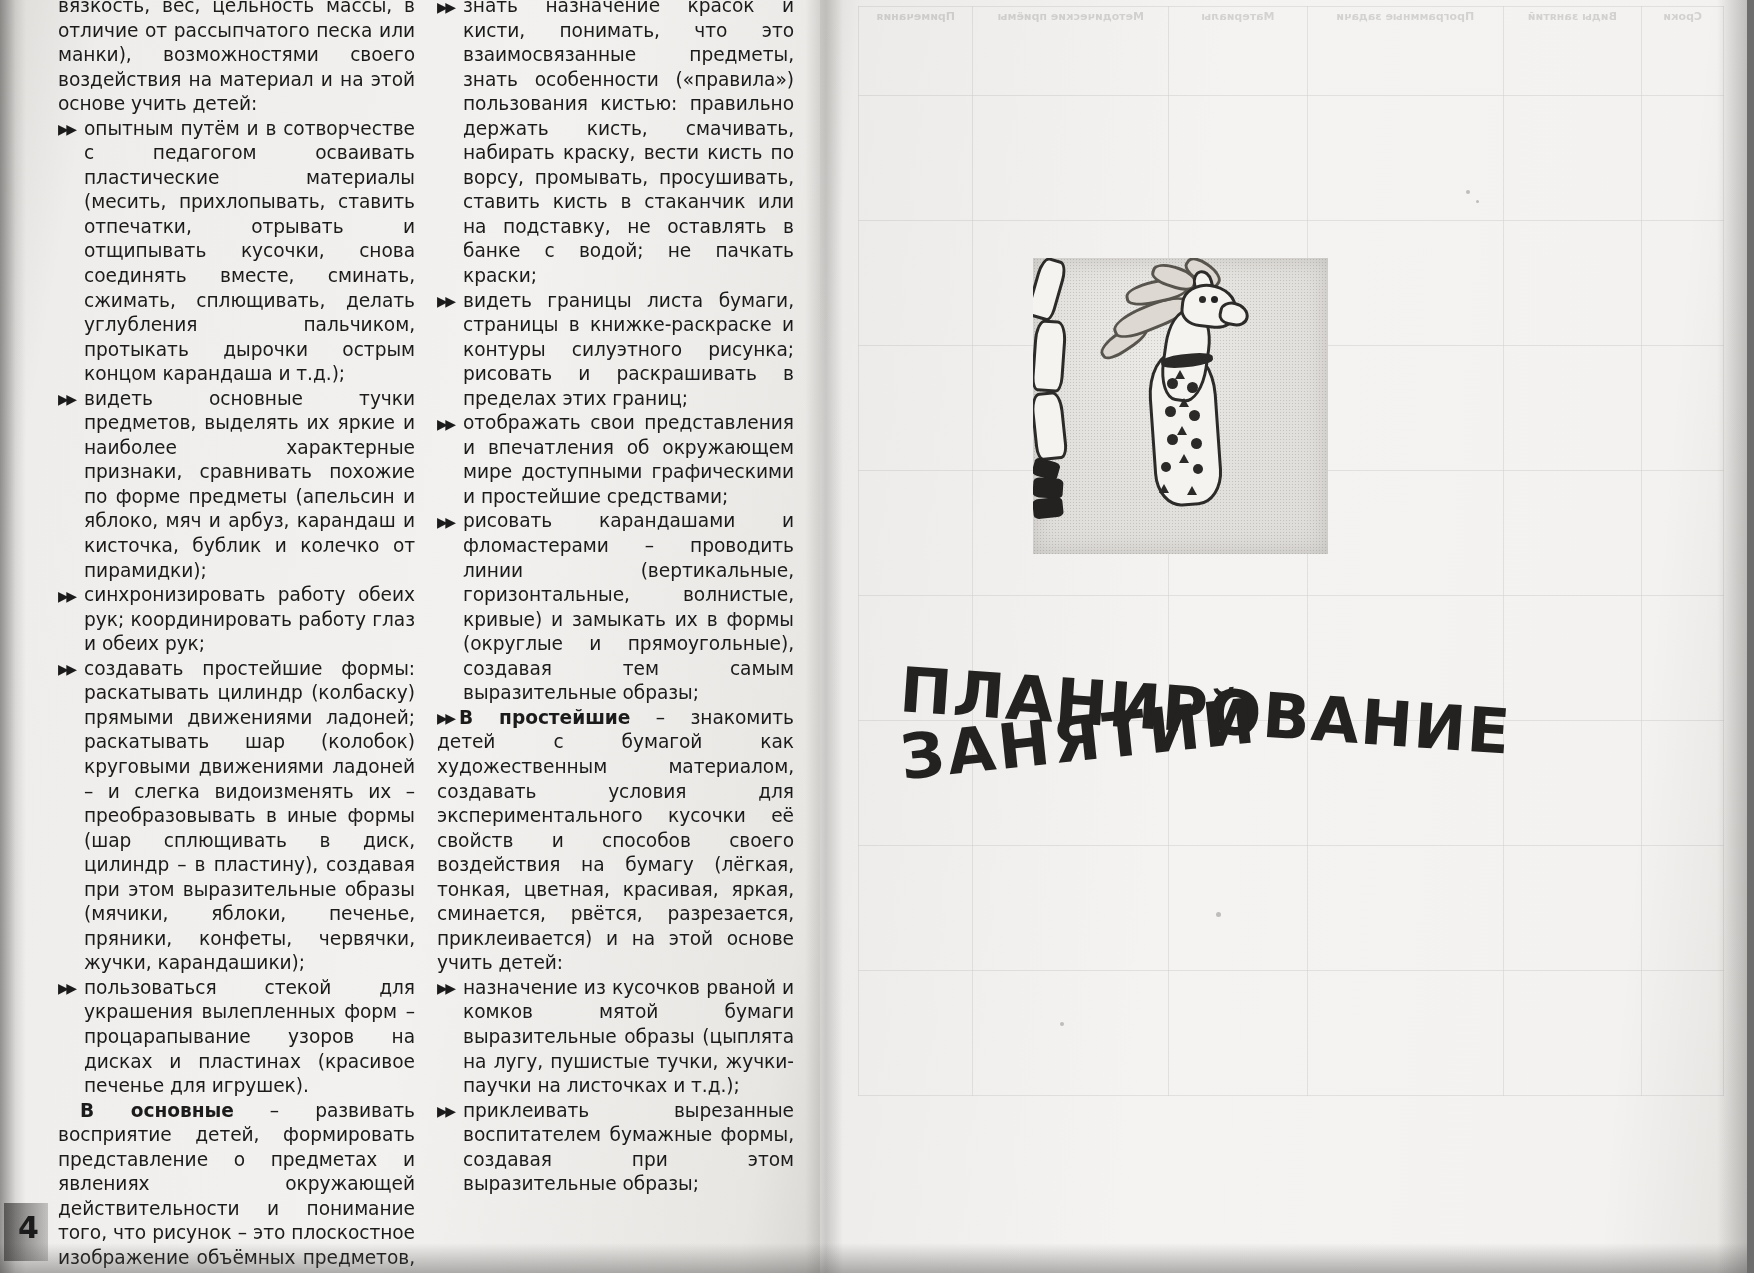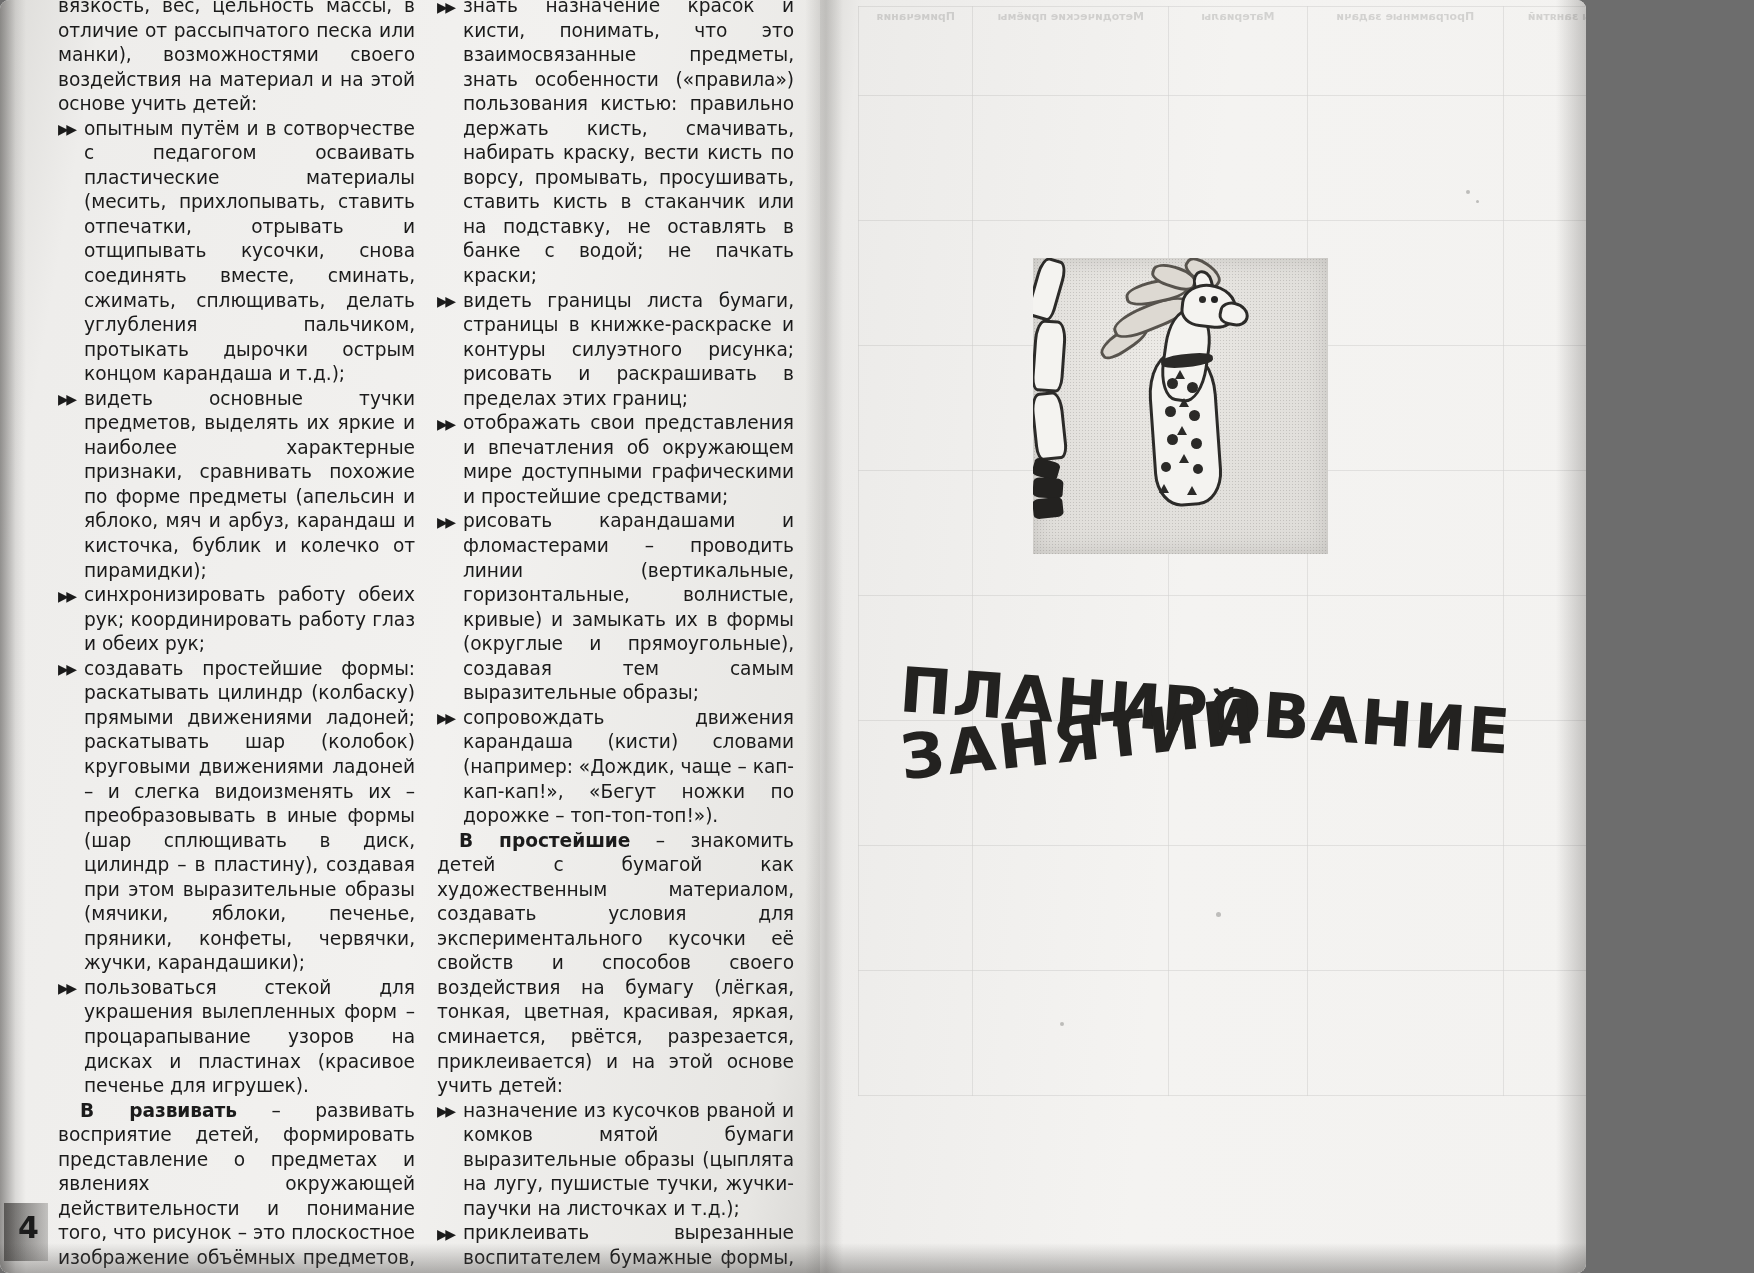--- a/index.html
+++ b/index.html
@@ -3,27 +3,26 @@
 <meta charset="utf-8">
 <title>Scanned book spread</title>
 <style>
   html, body {
     margin: 0;
     padding: 0;
     background: #6d6d6d;
   }
   .page {
     position: relative;
-    width: 1586px;
+    width: 1747px;
     height: 1273px;
     background: #e9e8e6;
     overflow: hidden;
     font-family: "DejaVu Sans", "Liberation Sans", sans-serif;
     color: #1b1b1b;
-    border-radius: 9px;
     -webkit-font-smoothing: antialiased;
   }
 
   
   .paper-left {
     position: absolute;
     left: 0; top: 0;
     width: 820px; height: 1273px;
     background: linear-gradient(100deg, #dcdbd8 0%, #eeedeb 10%, #f2f1ef 55%, #e7e6e3 92%, #d7d6d3 100%);
   }
@@ -288,35 +287,35 @@
     <p class="bullet"><span class="mark">▶▶</span><span>опытным путём и в сотворчестве с педагогом осваивать пластические материалы (месить, прихлопывать, ставить отпечатки, отрывать и отщипывать кусочки, снова соединять вместе, сминать, сжимать, сплющивать, делать углубления пальчиком, протыкать дырочки острым концом карандаша и т.д.);</span></p>
 
     <p class="bullet"><span class="mark">▶▶</span><span>видеть основные тучки предметов, выделять их яркие и наиболее характерные признаки, сравнивать похожие по форме предметы (апельсин и яблоко, мяч и арбуз, карандаш и кисточка, бублик и колечко от пирамидки);</span></p>
 
     <p class="bullet"><span class="mark">▶▶</span><span>синхронизировать работу обеих рук; координировать работу глаз и обеих рук;</span></p>
 
     <p class="bullet"><span class="mark">▶▶</span><span>создавать простейшие формы: раскатывать цилиндр (колбаску) прямыми движениями ладоней; раскатывать шар (колобок) круговыми движениями ладоней – и слегка видоизменять их – преобразовывать в иные формы (шар сплющивать в диск, цилиндр – в пластину), создавая при этом выразительные образы (мячики, яблоки, печенье, пряники, конфеты, червячки, жучки, карандашики);</span></p>
 
     <p class="bullet"><span class="mark">▶▶</span><span>пользоваться стекой для украшения вылепленных форм – процарапывание узоров на дисках и пластинах (красивое печенье для игрушек).</span></p>
 
-    <p class="para-indent"><b class="lead">В развивать</b><span> – развивать восприятие детей, формировать представление о предметах и явлениях окружающей действительности и понимание того, что рисунок – это плоскостное изображение объёмных предметов, и на этой основе учить детей:</span></p>
+    <p class="para-indent"><b class="lead">В основные</b><span> – развивать восприятие детей, формировать представление о предметах и явлениях окружающей действительности и понимание того, что рисунок – это плоскостное изображение объёмных предметов, и на этой основе учить детей:</span></p>
 
   </div>
 
   <div class="col col-mid">
 
     <p class="bullet"><span class="mark">▶▶</span><span>знать назначение красок и кисти, понимать, что это взаимосвязанные предметы, знать особенности («правила») пользования кистью: правильно держать кисть, смачивать, набирать краску, вести кисть по ворсу, промывать, просушивать, ставить кисть в стаканчик или на подставку, не оставлять в банке с водой; не пачкать краски;</span></p>
 
     <p class="bullet"><span class="mark">▶▶</span><span>видеть границы листа бумаги, страницы в книжке-раскраске и контуры силуэтного рисунка; рисовать и раскрашивать в пределах этих границ;</span></p>
 
     <p class="bullet"><span class="mark">▶▶</span><span>отображать свои представления и впечатления об окружающем мире доступными графическими и простейшие средствами;</span></p>
 
     <p class="bullet"><span class="mark">▶▶</span><span>рисовать карандашами и фломастерами – проводить линии (вертикальные, горизонтальные, волнистые, кривые) и замыкать их в формы (округлые и прямоугольные), создавая тем самым выразительные образы;</span></p>
 
-    <p class="bullet"><span class="mark">▶▶</span><span>сопровождать движения карандаша (кисти) словами (например: «Дождик, чаще – кап-кап-кап!», «Бегут ножки по дорожке – топ-топ-топ!»).</span></p>
+    <p class="bullet"><span class="mark">▶▶</span></p>
 
     <p class="para-indent"><b class="lead">В простейшие</b><span> – знакомить детей с бумагой как художественным материалом, создавать условия для экспериментального кусочки её свойств и способов своего воздействия на бумагу (лёгкая, тонкая, цветная, красивая, яркая, сминается, рвётся, разрезается, приклеивается) и на этой основе учить детей:</span></p>
 
     <p class="bullet"><span class="mark">▶▶</span><span>назначение из кусочков рваной и комков мятой бумаги выразительные образы (цыплята на лугу, пушистые тучки, жучки-паучки на листочках и т.д.);</span></p>
 
     <p class="bullet"><span class="mark">▶▶</span><span>приклеивать вырезанные воспитателем бумажные формы, создавая при этом выразительные образы;</span></p>
 
   </div>
 
   <div class="folio-box"></div>

